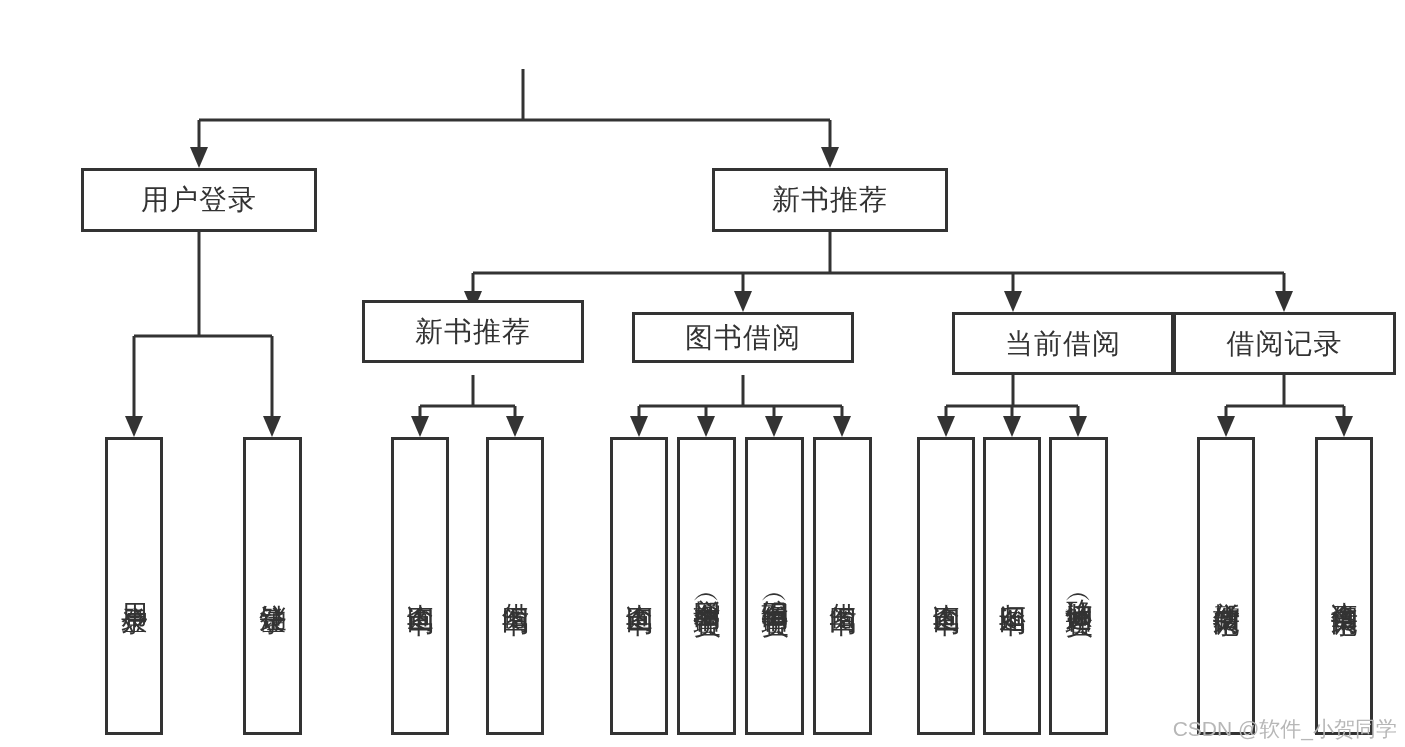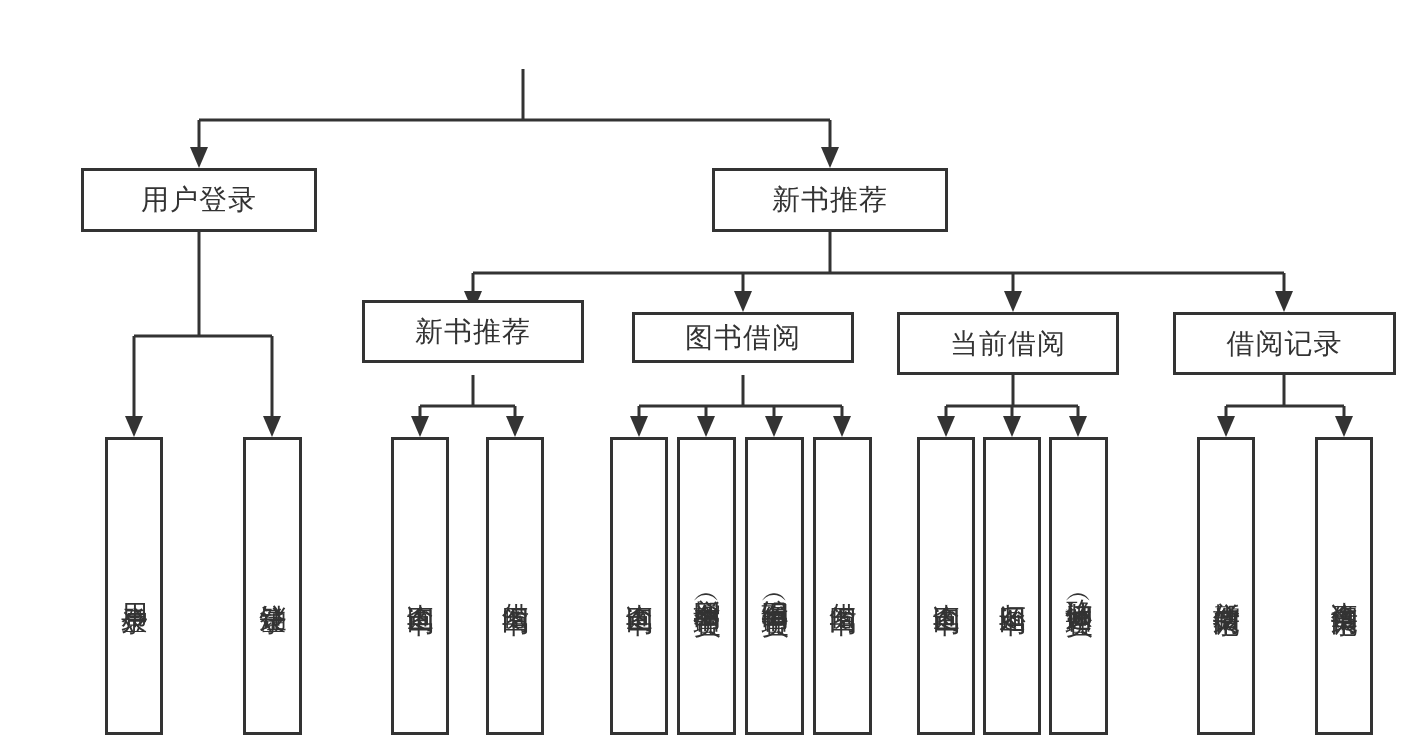--- a/index.html
+++ b/index.html
@@ -132,21 +132,21 @@
   <div class="node h" style="left:712px;top:168px;width:236px;height:64px">
     <span>新书推荐</span>
   </div>
 
   <div class="node h" style="left:362px;top:300px;width:222px;height:63px">
     <span>新书推荐</span>
   </div>
   <div class="node h" style="left:632px;top:312px;width:222px;height:51px">
     <span>图书借阅</span>
   </div>
-  <div class="node h" style="left:897px;top:312px;width:222px;height:63px">
+  <div class="node h" style="left:952px;top:312px;width:222px;height:63px">
     <span>当前借阅</span>
   </div>
   <div class="node h" style="left:1173px;top:312px;width:223px;height:63px">
     <span>借阅记录</span>
   </div>
 
   <div class="node v" style="left:105px;top:437px;width:58px;height:298px">
     <span>用户登录</span>
   </div>
   <div class="node v" style="left:243px;top:437px;width:59px;height:298px">
@@ -183,13 +183,14 @@
     <span>确认归还（管理员）</span>
   </div>
 
   <div class="node v" style="left:1197px;top:437px;width:58px;height:298px">
     <span>新增借阅记录</span>
   </div>
   <div class="node v" style="left:1315px;top:437px;width:58px;height:298px">
     <span>查询借阅记录</span>
   </div>
 
+  <div class="watermark">CSDN @软件_小贺同学</div>
 </div>
 
 </body></html>

